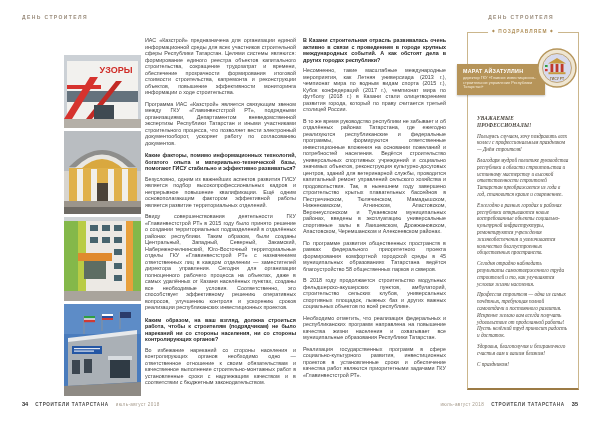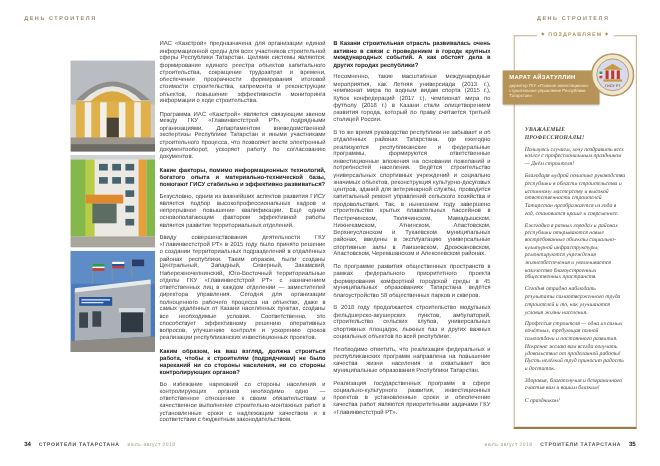--- a/index.html
+++ b/index.html
@@ -67,20 +67,33 @@
 </head>
 <body>
 
 <div class="spread">
 
   <div class="runhead left">ДЕНЬ СТРОИТЕЛЯ</div>
   <div class="runhead right">ДЕНЬ СТРОИТЕЛЯ</div>
 
   <div class="photo-col">
 
+    <div class="photo">
+      <svg width="77" height="73" viewBox="0 0 77 73">
+        <rect x="0" y="0" width="77" height="73" fill="#ccd1d6"></rect>
+        <rect x="3" y="6" width="71" height="58" fill="#f2f1ee"></rect>
+        <rect x="3" y="36" width="71" height="11" fill="#64727d"></rect>
+        <polygon points="0,64 26,22 34,22 8,64" fill="#d6332e"></polygon>
+        <polygon points="22,64 52,26 58,26 28,64" fill="#c22a25"></polygon>
+        <rect x="3" y="30" width="34" height="4" fill="#d6332e"></rect>
+        <rect x="30" y="50" width="20" height="14" fill="#3f4a52"></rect>
+        <rect x="0" y="64" width="77" height="9" fill="#b4afa7"></rect>
+        <text x="52" y="18" font-size="9" font-weight="bold" fill="#cf2b26" text-anchor="middle" font-family="Liberation Sans, sans-serif">УЗОРЫ</text>
+      </svg>
+    </div>
 
     <div class="photo">
       <svg width="77" height="83" viewBox="0 0 77 83">
         <rect x="0" y="0" width="77" height="83" fill="#b9bdc1"></rect>
         <path d="M5,36 Q38,2 72,36 Z" fill="#8e8e8c"></path>
         <path d="M11,37 Q38,10 65,37 Z" fill="#e9e7e2"></path>
         <path d="M17,38 Q38,18 59,38 Z" fill="#d9a83f"></path>
         <rect x="0" y="40" width="10" height="34" fill="#d8d5cf"></rect>
         <rect x="67" y="40" width="10" height="34" fill="#cfccc6"></rect>
         <rect x="5" y="37" width="68" height="37" fill="#e0b14a"></rect>

